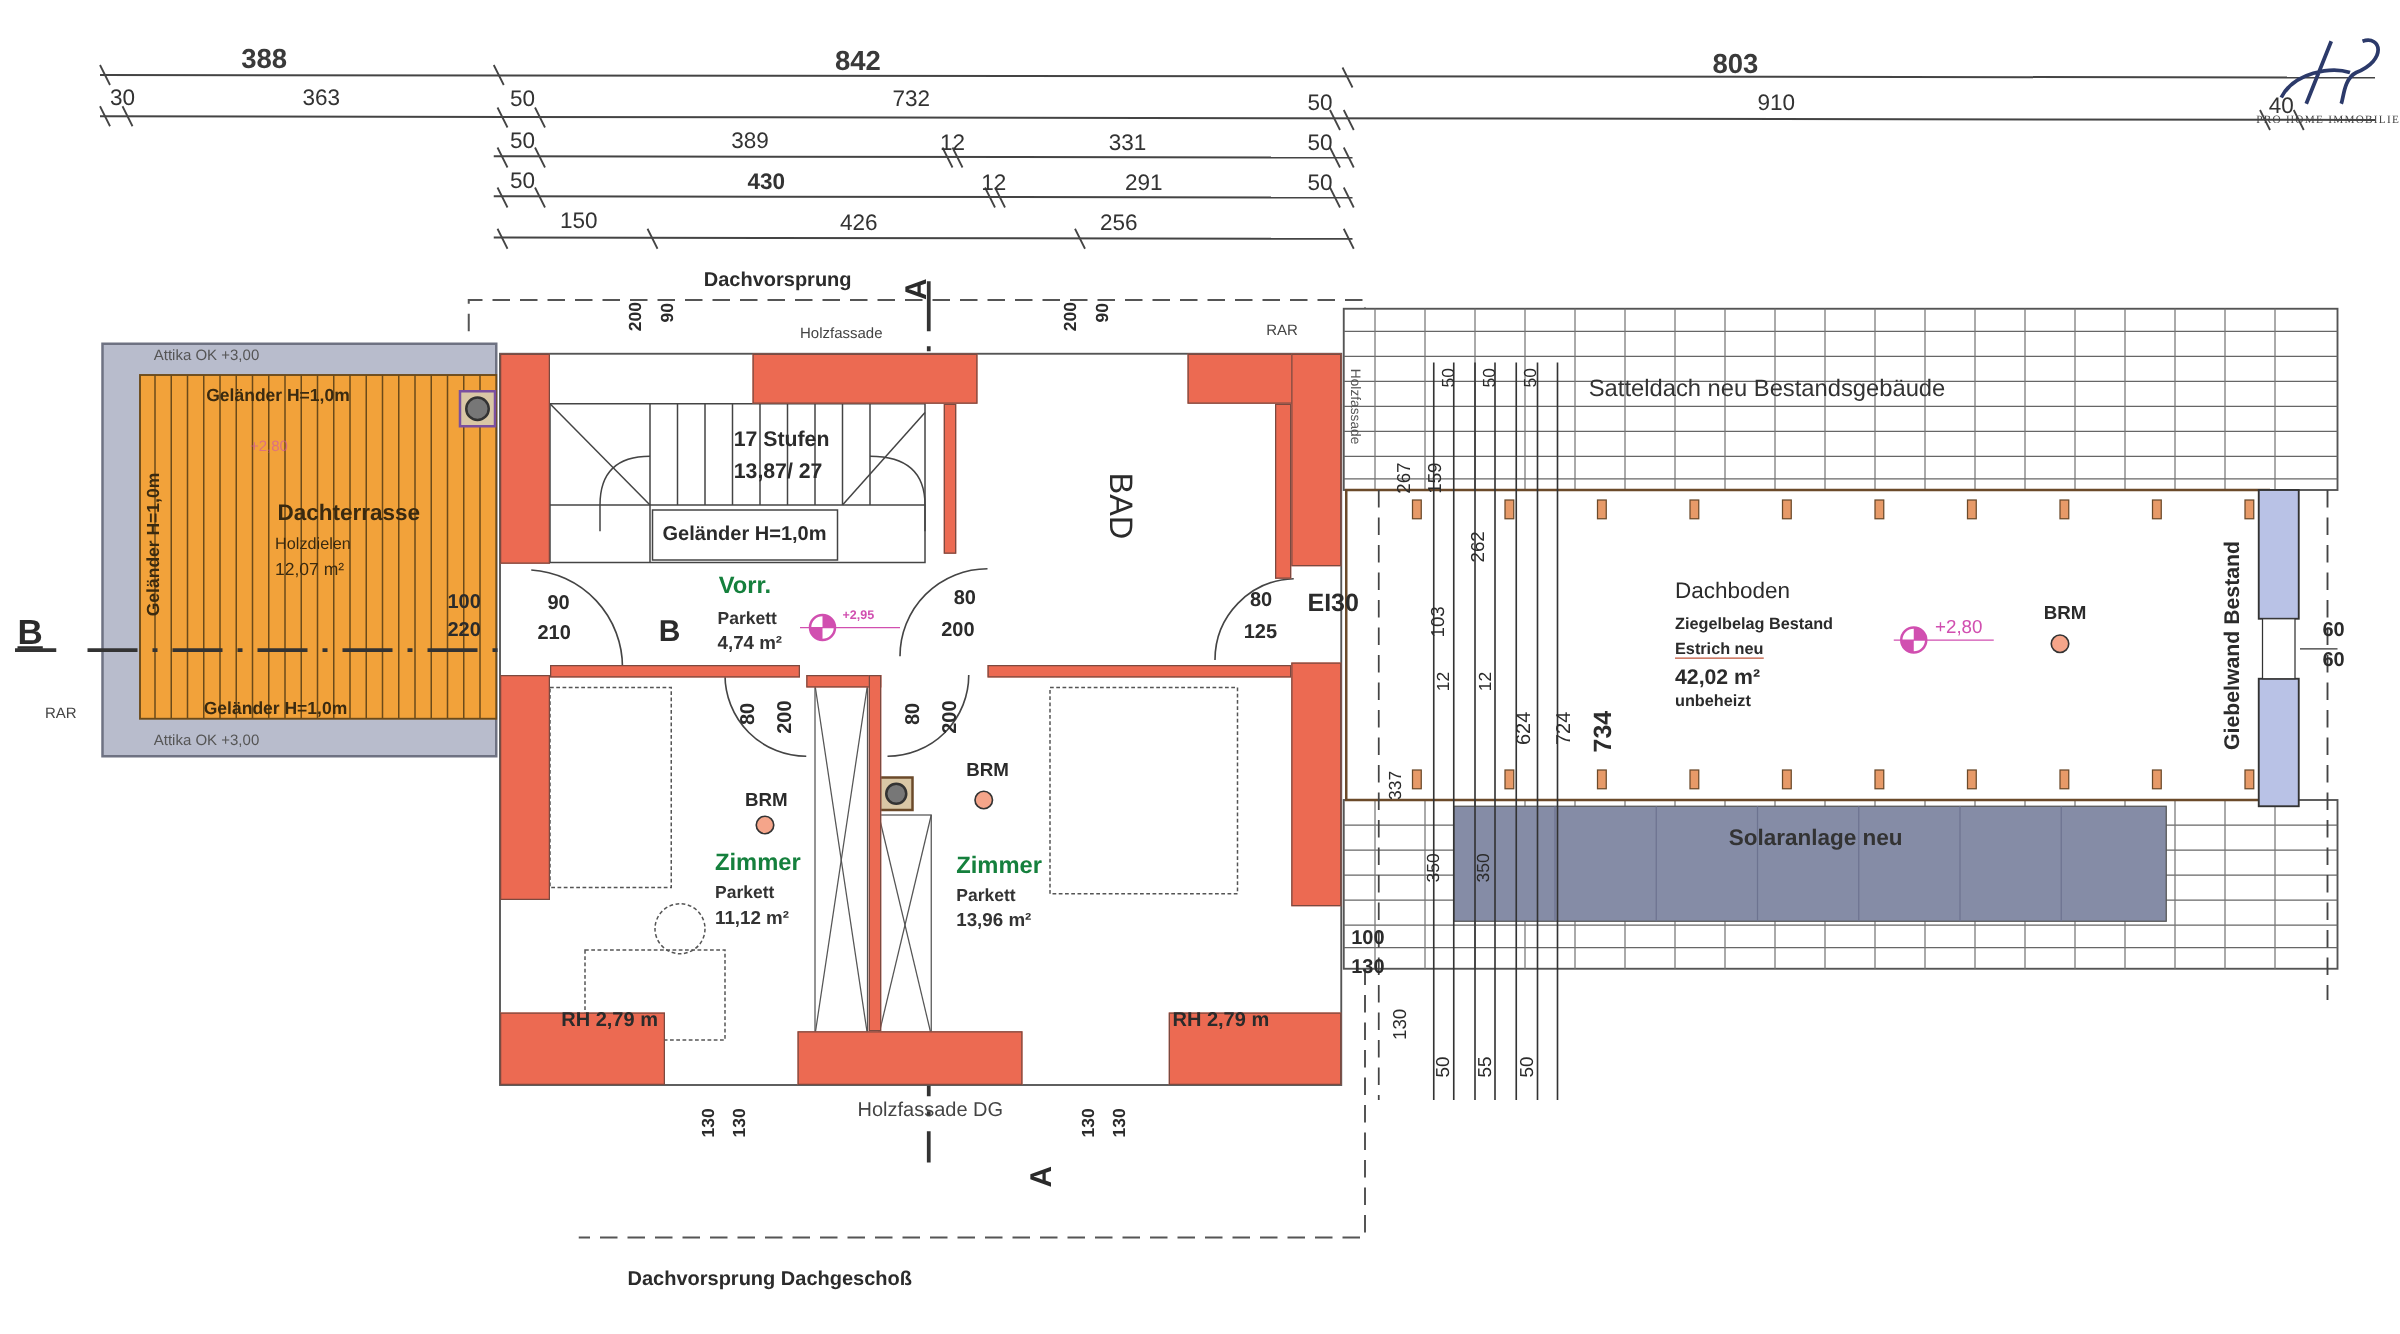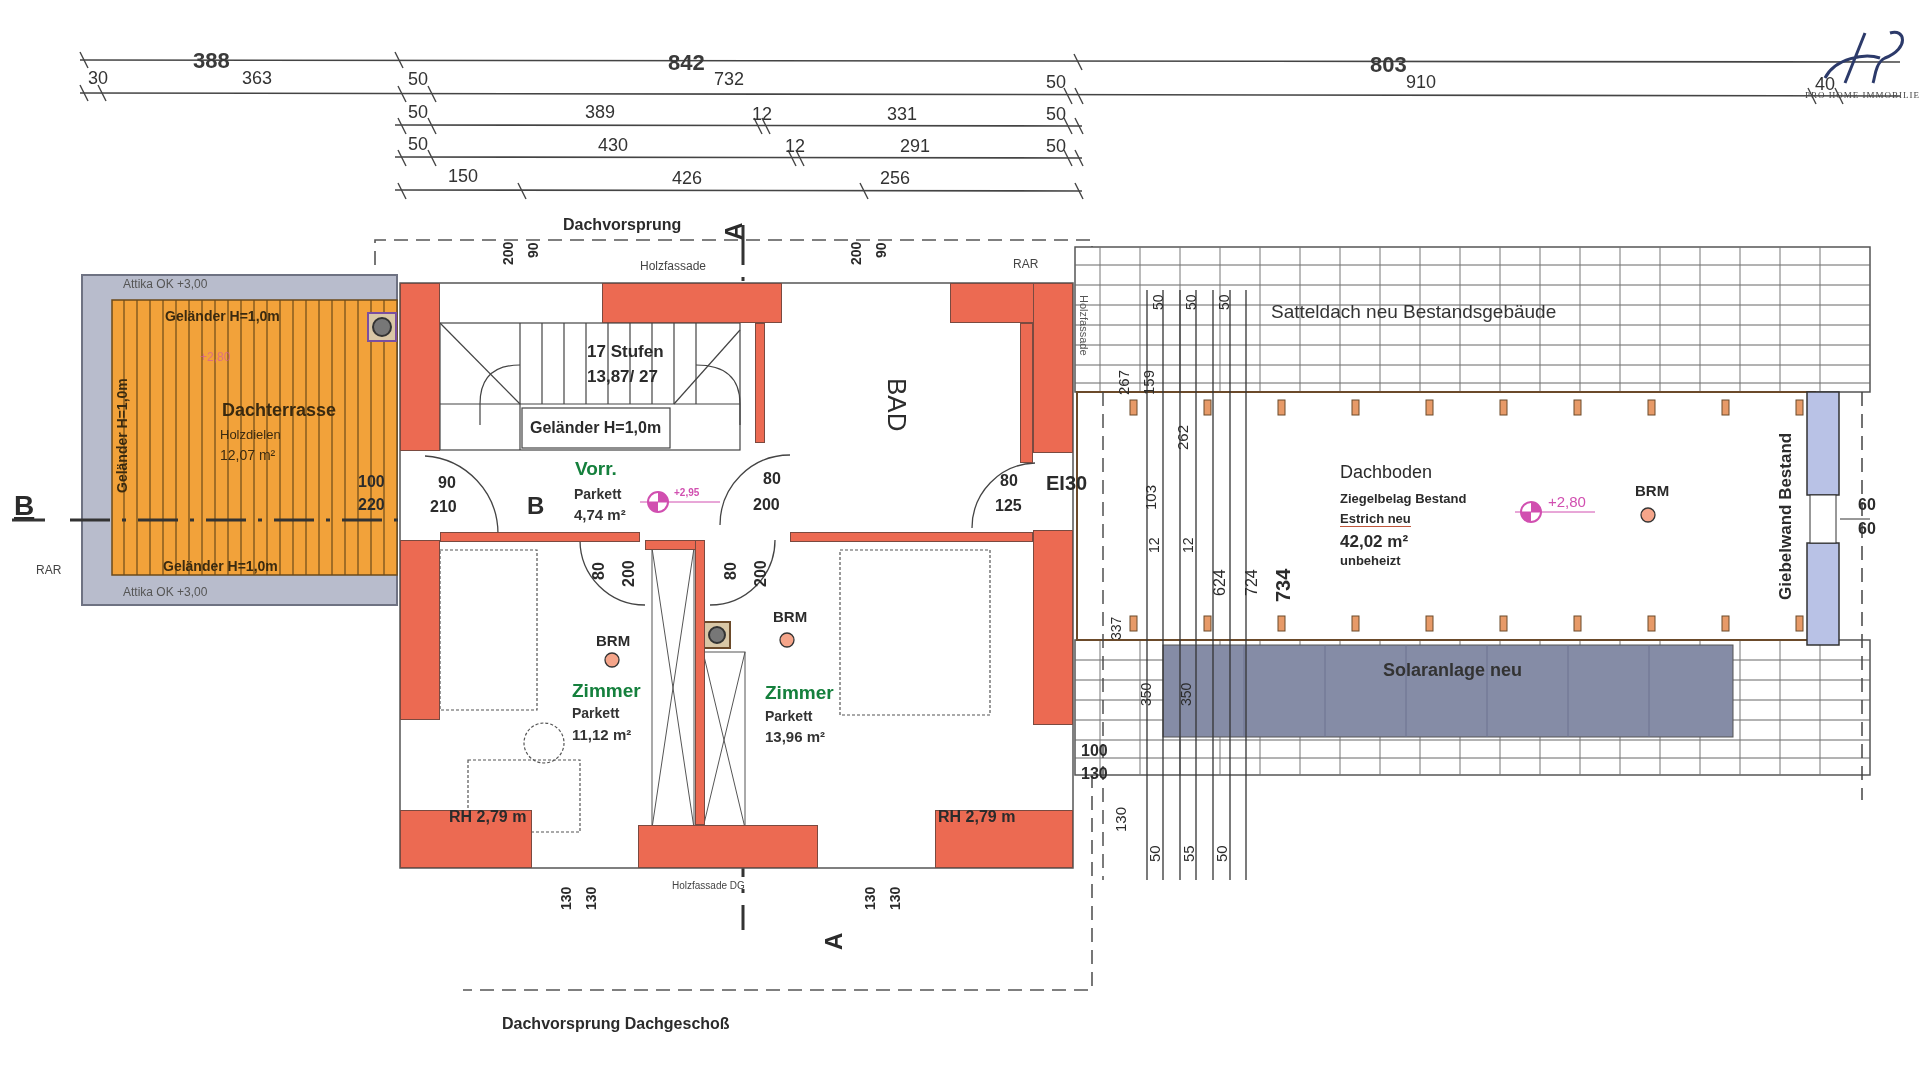--- a/index.html
+++ b/index.html
@@ -1,20 +1,20 @@
 <!DOCTYPE html>
 <html><head>
 <meta charset="utf-8">
 <style>
   html,body{margin:0;padding:0;background:#ffffff;}
   body{width:1920px;height:1067px;position:relative;overflow:hidden;font-family:"Liberation Sans",sans-serif;color:#2b2b2b;}
   .abs{position:absolute;}
   .t{position:absolute;white-space:nowrap;font-family:"Liberation Sans",sans-serif;}
   .dimtxt{font-size:18px;color:#333;}
-  .dimbig{font-size:22px;font-weight:bold;color:#3a3a3a;margin-top:14px;}
+  .dimbig{font-size:22px;font-weight:bold;color:#3a3a3a;}
   .vtxt{transform:rotate(-90deg);transform-origin:left top;}
   .vtxt90{transform:rotate(90deg);transform-origin:left top;}
   .wall{position:absolute;background:#ec6a52;border:1px solid #7a4a40;box-sizing:border-box;}
   .room-label{font-size:19px;font-weight:bold;color:#15803d;}
   .room-sub{font-size:15px;font-weight:bold;color:#333;}
   .pink{color:#d14fb0;}
   svg{position:absolute;left:0;top:0;}
 </style>
 </head>
 <body>
@@ -312,41 +312,41 @@
 <div class="t dimtxt" style="left:1406px;top:72px;">910</div>
 <div class="t dimtxt" style="left:1815px;top:74px;">40</div>
 
 <div class="t dimtxt" style="left:408px;top:102px;">50</div>
 <div class="t dimtxt" style="left:585px;top:102px;">389</div>
 <div class="t dimtxt" style="left:752px;top:104px;">12</div>
 <div class="t dimtxt" style="left:887px;top:104px;">331</div>
 <div class="t dimtxt" style="left:1046px;top:104px;">50</div>
 
 <div class="t dimtxt" style="left:408px;top:134px;">50</div>
-<div class="t dimtxt" style="left:598px;top:135px;">430</div>
+<div class="t dimtxt" style="left:598px;top:135px;font-weight:bold;">430</div>
 <div class="t dimtxt" style="left:785px;top:136px;">12</div>
 <div class="t dimtxt" style="left:900px;top:136px;">291</div>
 <div class="t dimtxt" style="left:1046px;top:136px;">50</div>
 
 <div class="t dimtxt" style="left:448px;top:166px;">150</div>
 <div class="t dimtxt" style="left:672px;top:168px;">426</div>
 <div class="t dimtxt" style="left:880px;top:168px;">256</div>
 
 <div class="abs" style="left:1805px;top:28px;width:110px;height:80px;">
   <svg width="110" height="60">
     <path d="M20 50 C30 30, 60 25, 75 30 M60 5 L40 55 M85 5 C100 0,105 20,80 30 C70 35,70 50,68 55" stroke="#2c3a6a" stroke-width="3" fill="none"></path>
   </svg>
   <div class="t" style="left:0;top:62px;font-size:9px;letter-spacing:1px;color:#444;font-family:'Liberation Serif',serif;">PRO HOME IMMOBILIEN</div>
 </div>
 
 <div class="t" style="left:563px;top:216px;font-size:16px;font-weight:bold;">Dachvorsprung</div>
 <div class="t" style="left:640px;top:259px;font-size:12px;color:#444;">Holzfassade</div>
 <div class="t" style="left:1013px;top:257px;font-size:12px;color:#444;">RAR</div>
 <div class="t" style="left:502px;1top:0;top:1015px;font-size:16px;font-weight:bold;">Dachvorsprung Dachgeschoß</div>
-<div class="t" style="left:672px;top:880px;font-size:10px;color:#444;">Holzfassade DG</div>
+<div class="t" style="left:686px;top:880px;font-size:16px;color:#444;">Holzfassade DG</div>
 <div class="t" style="left:36px;top:563px;font-size:12px;color:#444;">RAR</div>
 
 <div class="t" style="left:14px;top:490px;font-size:28px;font-weight:bold;text-decoration:underline;">B</div>
 <div class="t" style="left:527px;top:492px;font-size:24px;font-weight:bold;">B</div>
 <div class="t vtxt" style="left:720px;top:240px;font-size:24px;font-weight:bold;">A</div>
 <div class="t vtxt" style="left:820px;top:950px;font-size:24px;font-weight:bold;">A</div>
 
 <div class="t" style="left:123px;top:277px;font-size:12px;color:#555;">Attika OK +3,00</div>
 <div class="t" style="left:123px;top:585px;font-size:12px;color:#555;">Attika OK +3,00</div>
 <div class="t" style="left:165px;top:308px;font-size:14px;font-weight:bold;color:#3a2a10;">Geländer H=1,0m</div>

